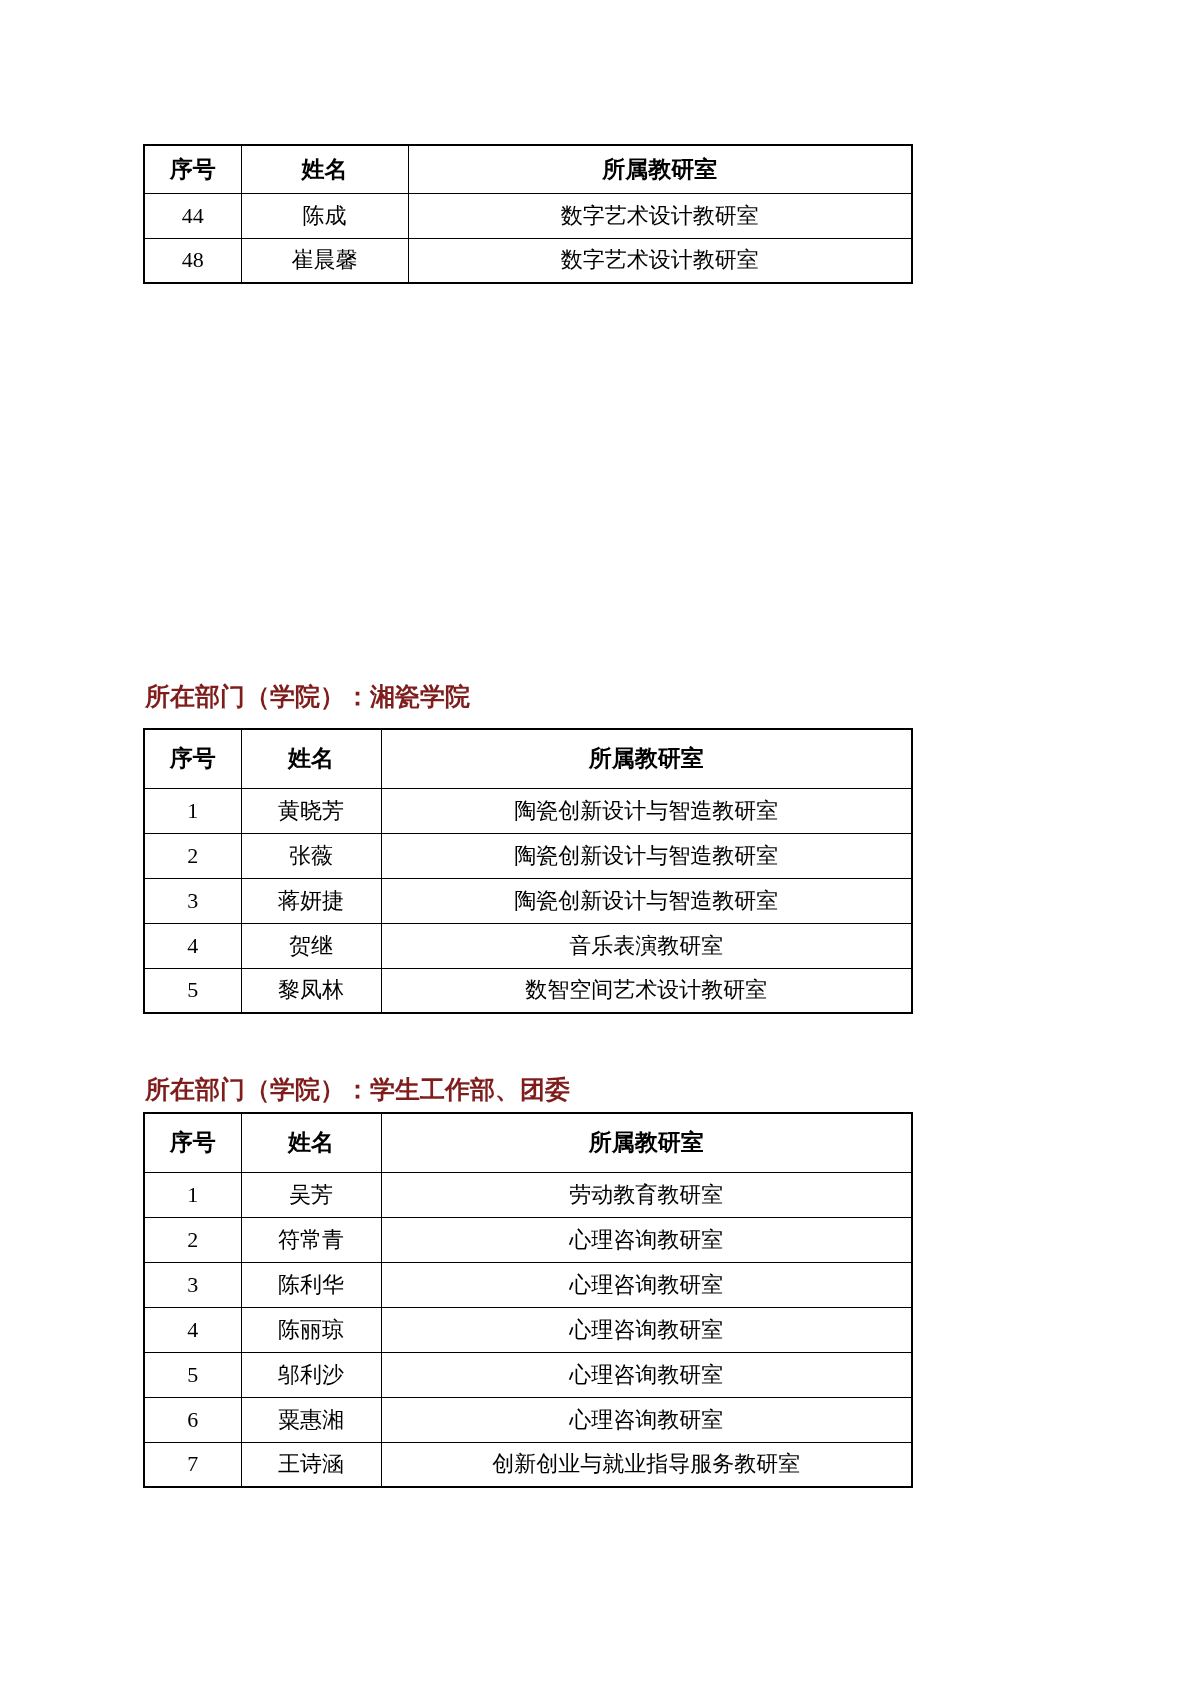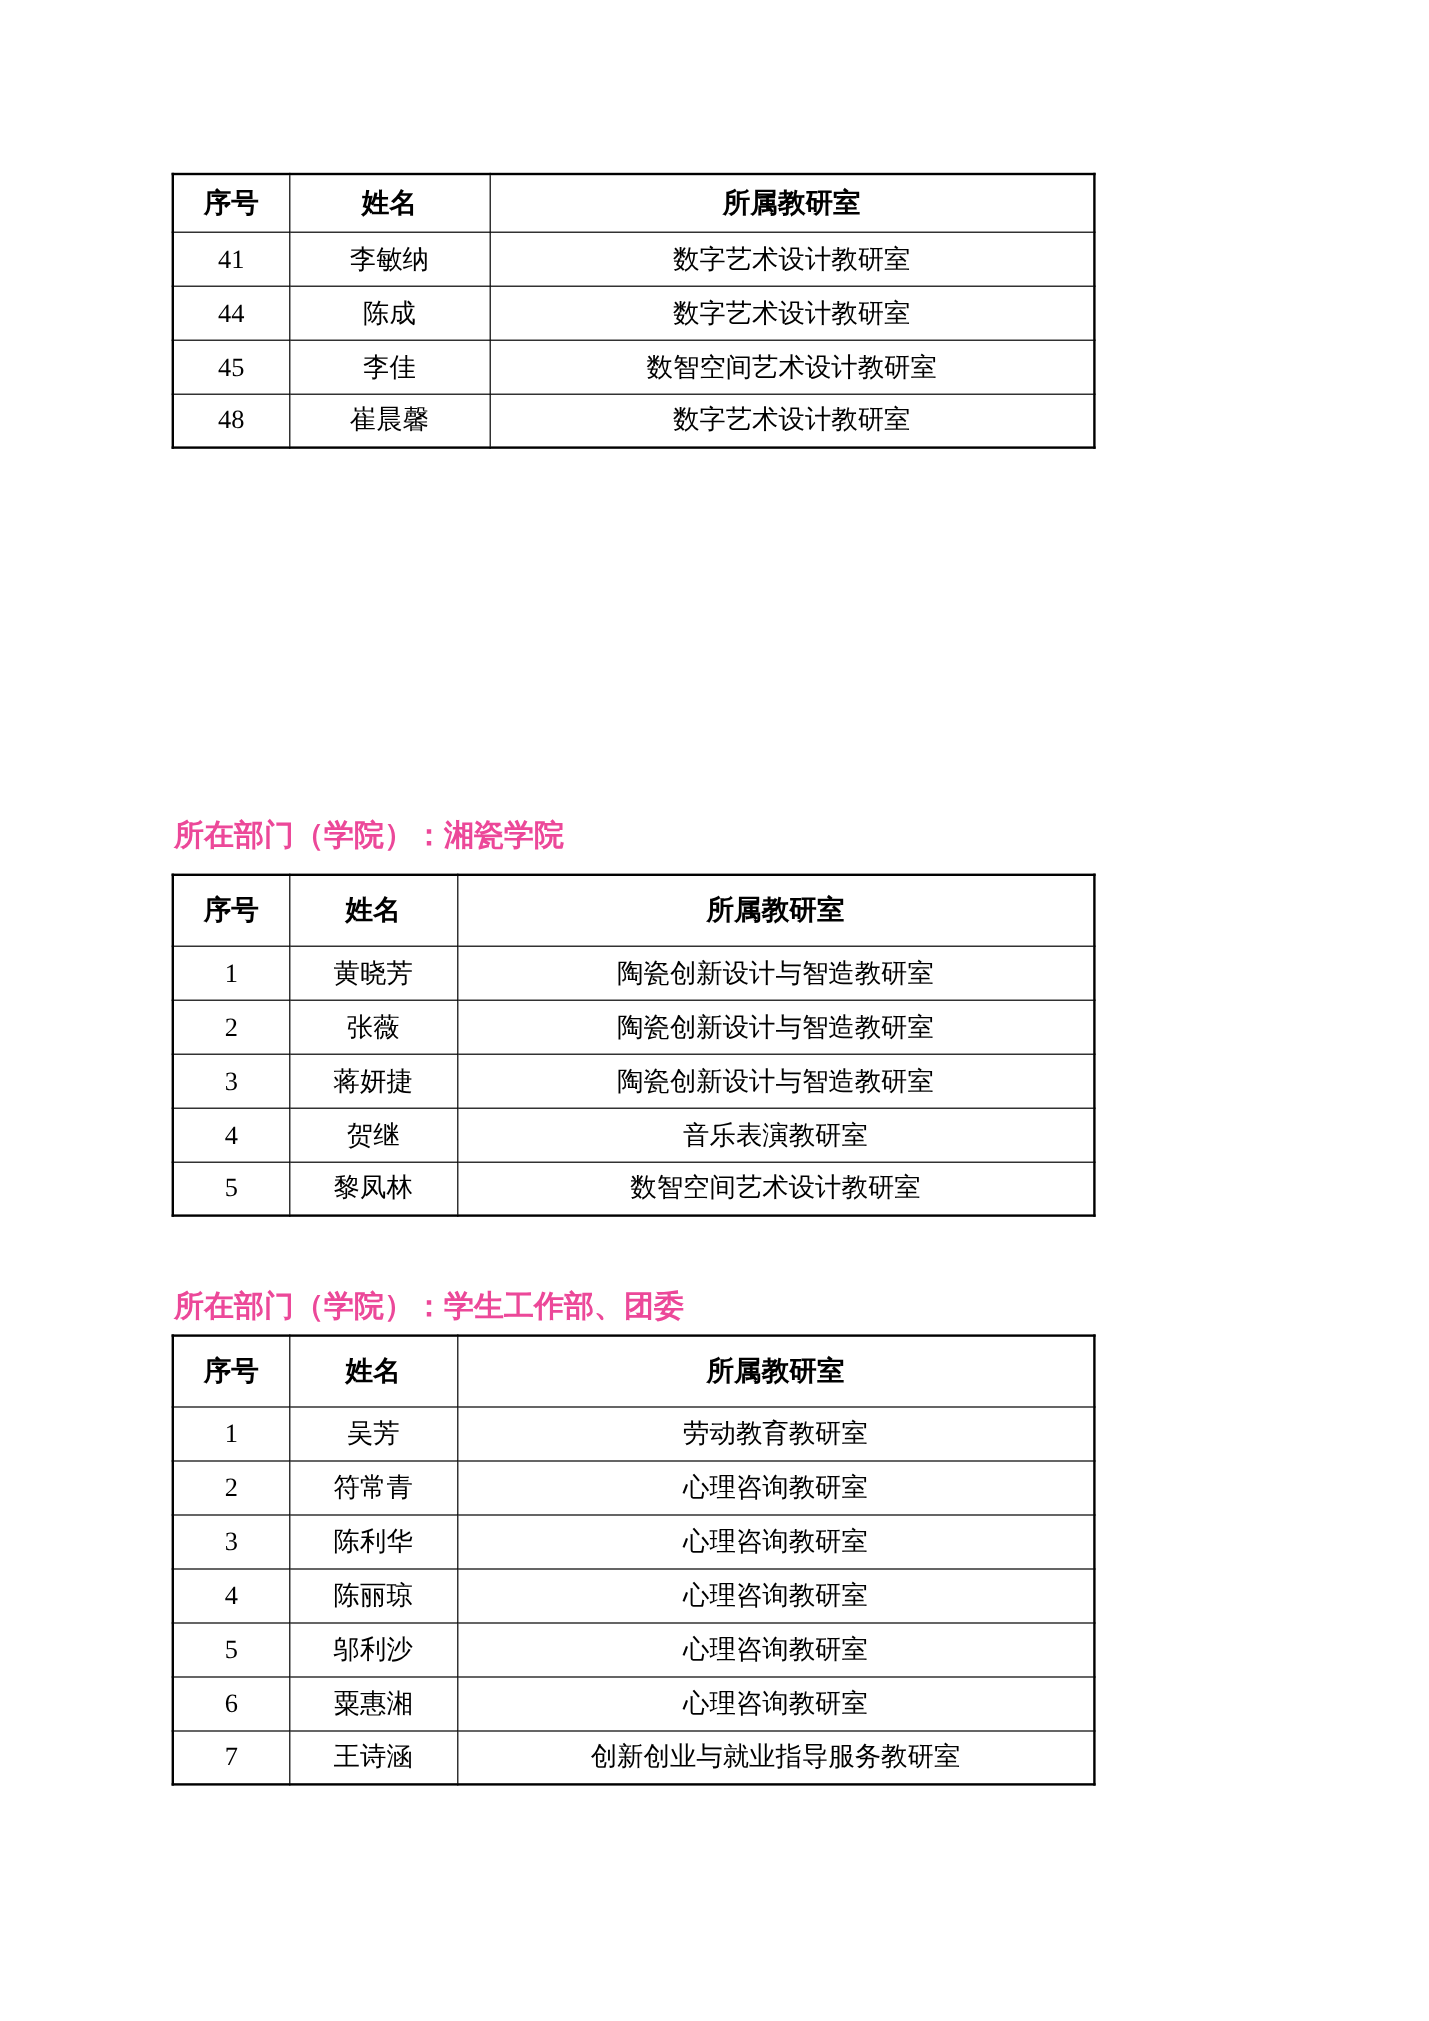--- a/index.html
+++ b/index.html
@@ -57,21 +57,21 @@
   #table-3 tbody tr { height: 45px; }
   #table-2 col.c0, #table-3 col.c0 { width: 97px; }
   #table-2 col.c1, #table-3 col.c1 { width: 140px; }
   #table-2 col.c2, #table-3 col.c2 { width: 531px; }
   .section-heading {
     position: absolute;
     left: 145px;
     font-size: 25px;
     font-weight: bold;
     line-height: 28px;
-    color: #ec4899;
+    color: #7f1d1d;
     white-space: nowrap;
     font-family: "Liberation Serif", "DejaVu Serif", serif;
   }
   #heading-1 { top: 683px; }
   #heading-2 { top: 1076px; }
 </style>
 </head>
 <body>
 
 <div class="page">
@@ -84,33 +84,23 @@
       </colgroup>
     <thead>
         <tr>
           <th>序号</th>
           <th>姓名</th>
           <th>所属教研室</th>
         </tr>
       </thead>
     <tbody>
         <tr>
-          <td>41</td>
-          <td>李敏纳</td>
-          <td>数字艺术设计教研室</td>
-        </tr>
-        <tr>
           <td>44</td>
           <td>陈成</td>
           <td>数字艺术设计教研室</td>
-        </tr>
-        <tr>
-          <td>45</td>
-          <td>李佳</td>
-          <td>数智空间艺术设计教研室</td>
         </tr>
         <tr>
           <td>48</td>
           <td>崔晨馨</td>
           <td>数字艺术设计教研室</td>
         </tr>
       </tbody>
   </table>
 
   <div class="section-heading" id="heading-1">所在部门（学院）：湘瓷学院</div>

